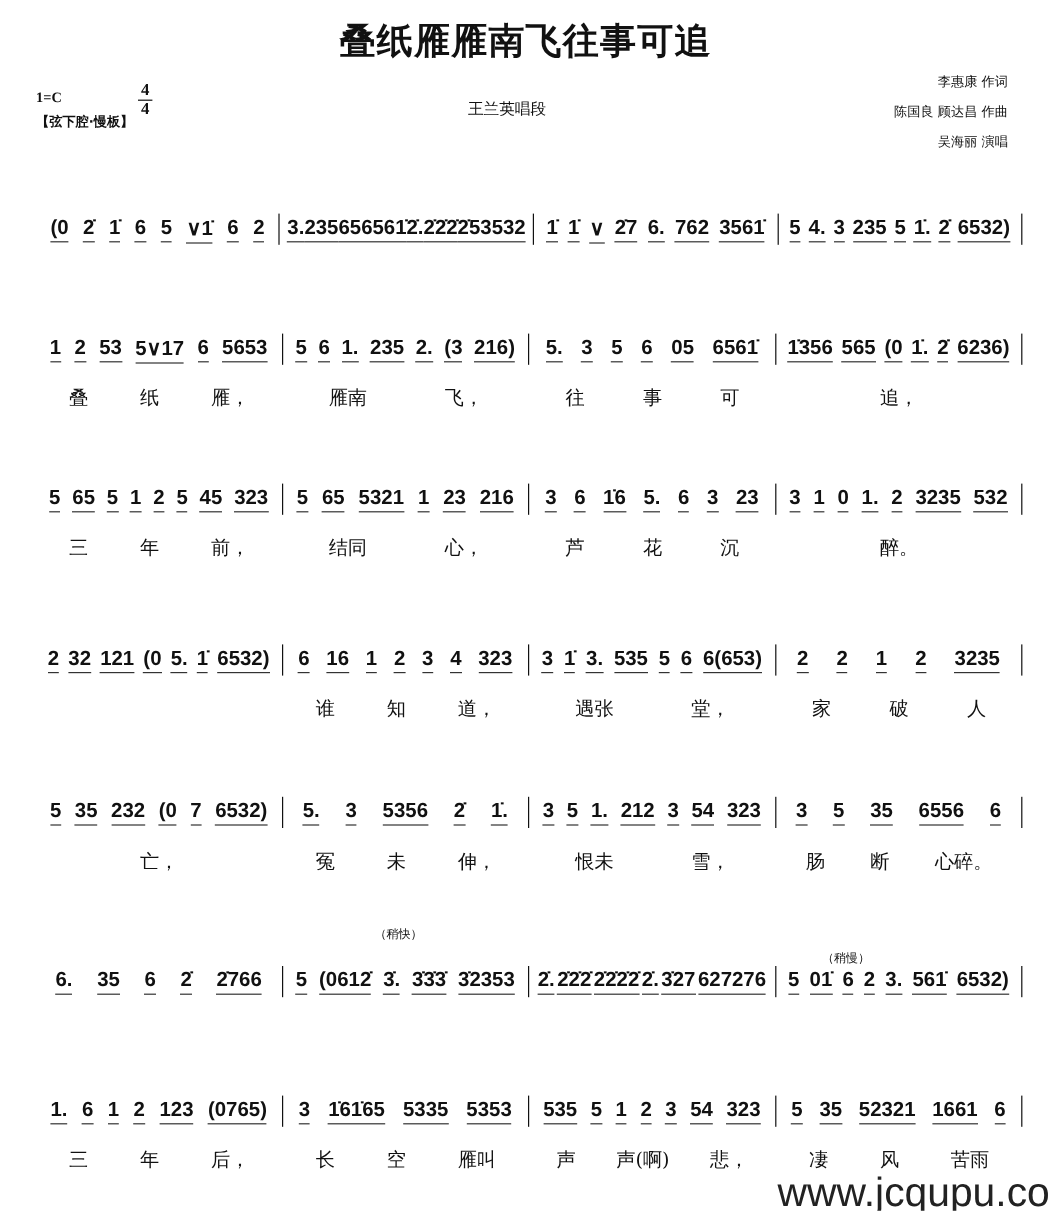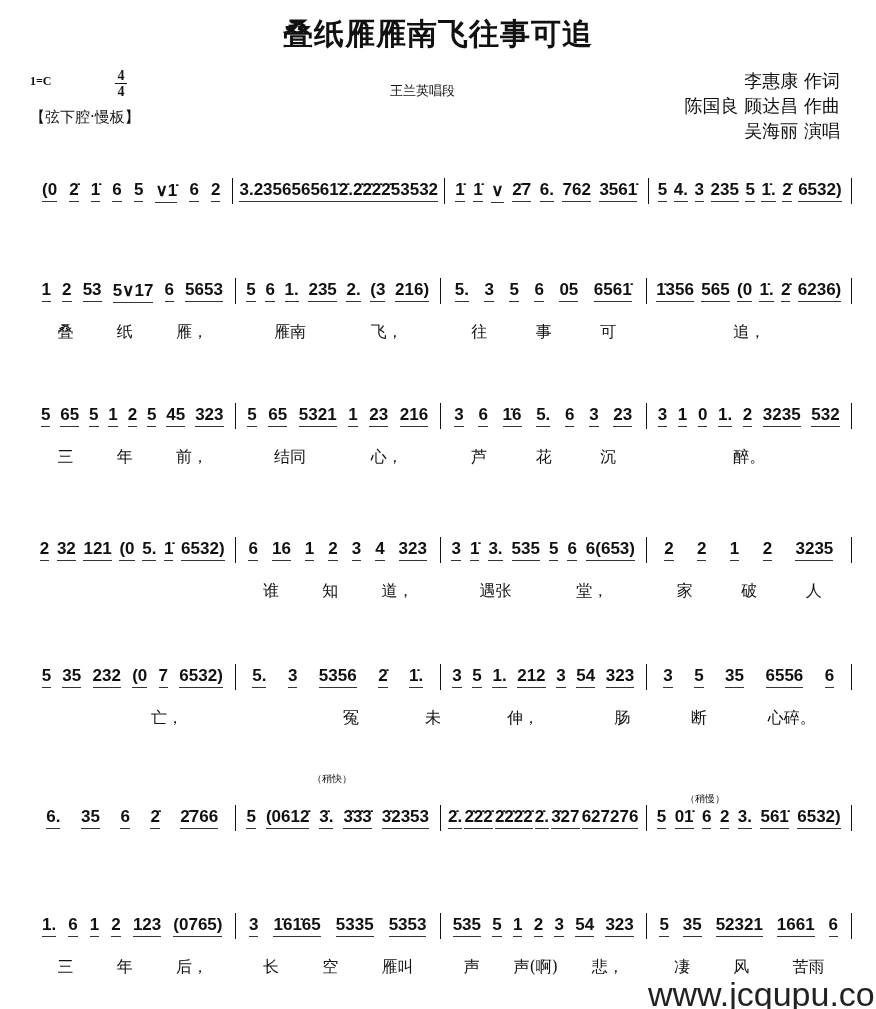--- a/index.html
+++ b/index.html
@@ -1,25 +1,25 @@
 <!DOCTYPE html>
 <html><head>
 <meta charset="utf-8">
 <style>
   html, body { margin: 0; padding: 0; background: #ffffff; }
   body { width: 876px; height: 1009px; position: relative; overflow: hidden;
          font-family: "DejaVu Sans", sans-serif; color: #111; }
   .title { position: absolute; left: 0; width: 876px; top: 14px; text-align: center;
            font-family: "DejaVu Serif", serif; font-weight: bold; font-size: 30px; letter-spacing: 1px; }
   .subtitle { position: absolute; left: 390px; top: 70px; font-size: 13px; font-family: "DejaVu Serif", serif; margin-top: 12px; }
-  .credits { position: absolute; right: 36px; top: 68px; text-align: right; font-family: "DejaVu Serif", serif; font-size: 18px; line-height: 25px; }
+  .credits { position: absolute; right: 36px; top: 56px; text-align: right; font-family: "DejaVu Serif", serif; font-size: 11px; line-height: 25px; }
   .key { position: absolute; left: 30px; top: 74px; font-family: "Liberation Serif", serif; font-size: 12px; font-weight: bold; }
   .timesig { position: absolute; left: 115px; top: 68px; font-family: "Liberation Serif", serif; font-weight: bold; font-size: 14px; line-height: 15px; text-align: center; }
   .timesig .bar { border-top: 1px solid #111; width: 12px; margin: 0 auto; }
-  .tempo { position: absolute; left: 30px; top: 108px; font-size: 15px; font-weight: normal; }
+  .tempo { position: absolute; left: 30px; top: 94px; font-size: 11px; font-weight: bold; }
   .notes { position: absolute; left: 30px; right: 24px; font-family: "Liberation Sans", sans-serif; font-weight: bold; font-size: 17px; white-space: nowrap; display: flex; }
   .measure { flex: 1; display: flex; justify-content: space-around; align-items: center; border-left: 1.5px solid #111; padding: 0 6px; height: 26px; }
   .measure.first { border-left: none; }
   .measure:last-child { border-right: 1.5px solid #111; }
   .group { border-bottom: 1px solid #333; padding-bottom: 1px; }
   .lyrics { position: absolute; left: 30px; right: 24px; display: flex; font-family: "DejaVu Serif", serif; font-size: 16px; }
   .lyric-measure { flex: 1; display: flex; justify-content: space-around; padding: 0 6px; }
   .annot { position: absolute; font-size: 10px; font-family: "DejaVu Serif", serif; }
   .watermark { position: absolute; left: 648px; top: 975px; font-family: "Liberation Sans", sans-serif; font-size: 34px; color: #222; }
 </style>
@@ -281,20 +281,24 @@
     <div class="lyrics" style="top: 708px;">
       <div class="lyric-measure">
         <span>亡，</span>
       </div>
       <div class="lyric-measure">
         <span>冤</span>
         <span>未</span>
         <span>伸，</span>
       </div>
       <div class="lyric-measure">
+        <span>恨未</span>
+        <span>雪，</span>
+      </div>
+      <div class="lyric-measure">
         <span>肠</span>
         <span>断</span>
         <span>心碎。</span>
       </div>
     </div>
     <div class="notes" style="top: 805px;">
       <div class="measure first">
         <span class="group">6.</span>
         <span class="group">35</span>
         <span class="group">6</span>

